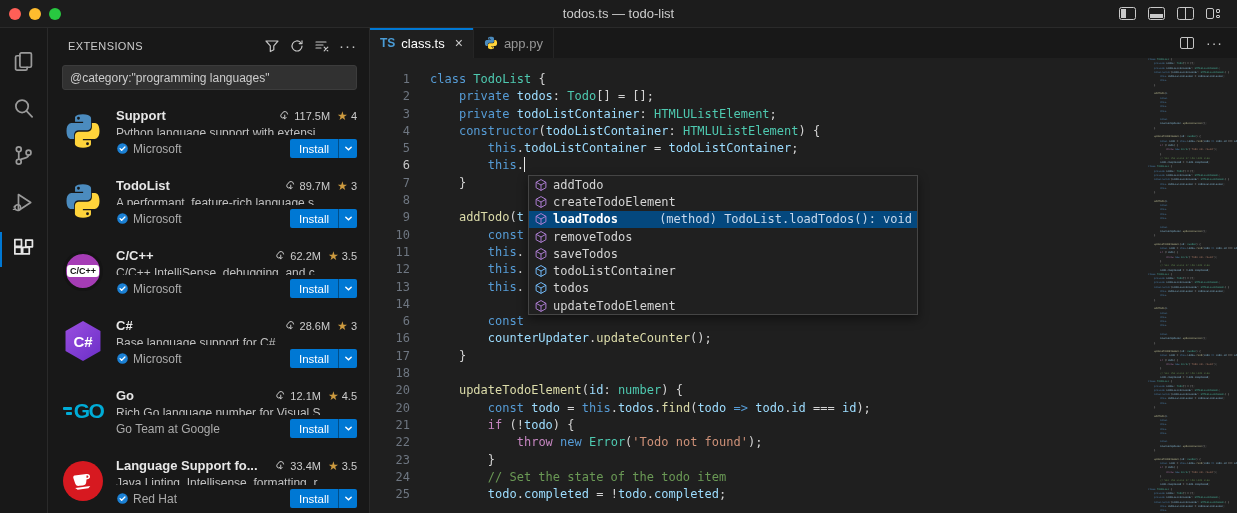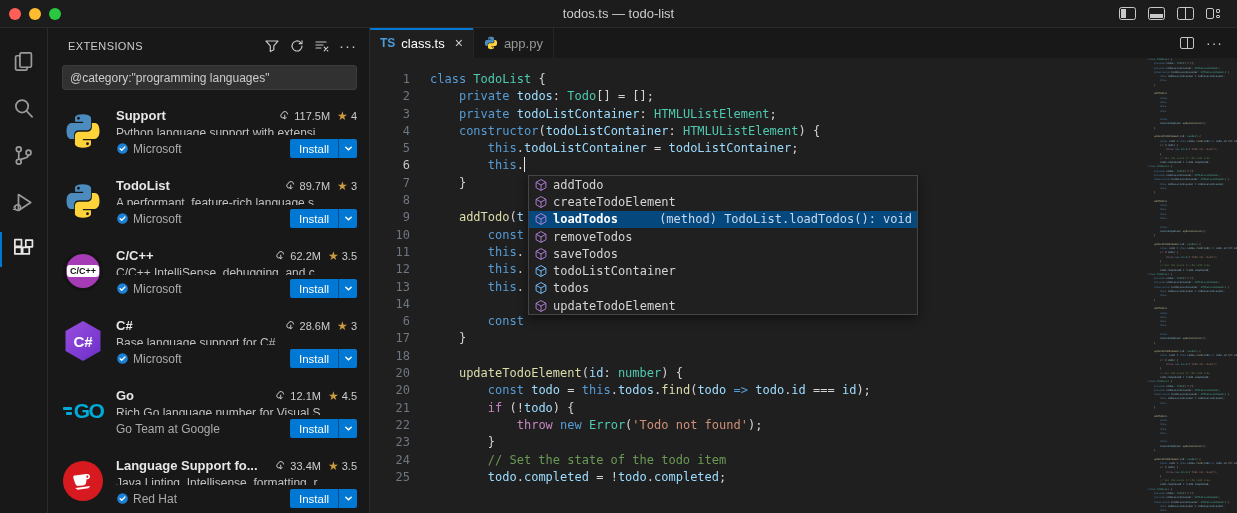--- a/index.html
+++ b/index.html
@@ -524,20 +524,21 @@
             <div class="code-line"><span class="ln cur">6</span><span class="lc"><span style="color:#d4d4d4">        </span><span style="color:#569cd6">this</span><span style="color:#d4d4d4">.</span><span class="cursor"></span></span></div>
             <div class="code-line"><span class="ln">7</span><span class="lc"><span style="color:#d4d4d4">    }</span></span></div>
             <div class="code-line"><span class="ln">8</span><span class="lc"></span></div>
             <div class="code-line"><span class="ln">9</span><span class="lc"><span style="color:#d4d4d4">    </span><span style="color:#dcdcaa">addTodo</span><span style="color:#d4d4d4">(</span><span style="color:#9cdcfe">t</span></span></div>
             <div class="code-line"><span class="ln">10</span><span class="lc"><span style="color:#d4d4d4">        </span><span style="color:#569cd6">const</span></span></div>
             <div class="code-line"><span class="ln">11</span><span class="lc"><span style="color:#d4d4d4">        </span><span style="color:#569cd6">this</span><span style="color:#d4d4d4">.</span></span></div>
             <div class="code-line"><span class="ln">12</span><span class="lc"><span style="color:#d4d4d4">        </span><span style="color:#569cd6">this</span><span style="color:#d4d4d4">.</span></span></div>
             <div class="code-line"><span class="ln">13</span><span class="lc"><span style="color:#d4d4d4">        </span><span style="color:#569cd6">this</span><span style="color:#d4d4d4">.</span></span></div>
             <div class="code-line"><span class="ln">14</span><span class="lc"></span></div>
             <div class="code-line"><span class="ln">6</span><span class="lc"><span style="color:#d4d4d4">        </span><span style="color:#569cd6">const</span></span></div>
+            <div class="code-line"><span class="ln">16</span><span class="lc"><span style="color:#d4d4d4">        </span><span style="color:#9cdcfe">counterUpdater</span><span style="color:#d4d4d4">.</span><span style="color:#dcdcaa">updateCounter</span><span style="color:#d4d4d4">();</span></span></div>
             <div class="code-line"><span class="ln">17</span><span class="lc"><span style="color:#d4d4d4">    }</span></span></div>
             <div class="code-line"><span class="ln">18</span><span class="lc"></span></div>
             <div class="code-line"><span class="ln">20</span><span class="lc"><span style="color:#d4d4d4">    </span><span style="color:#dcdcaa">updateTodoElement</span><span style="color:#d4d4d4">(</span><span style="color:#9cdcfe">id</span><span style="color:#d4d4d4">: </span><span style="color:#4ec9b0">number</span><span style="color:#d4d4d4">) {</span></span></div>
             <div class="code-line"><span class="ln">20</span><span class="lc"><span style="color:#d4d4d4">        </span><span style="color:#569cd6">const</span><span style="color:#d4d4d4"> </span><span style="color:#9cdcfe">todo</span><span style="color:#d4d4d4"> = </span><span style="color:#569cd6">this</span><span style="color:#d4d4d4">.</span><span style="color:#9cdcfe">todos</span><span style="color:#d4d4d4">.</span><span style="color:#dcdcaa">find</span><span style="color:#d4d4d4">(</span><span style="color:#9cdcfe">todo</span><span style="color:#d4d4d4"> </span><span style="color:#569cd6">=&gt;</span><span style="color:#d4d4d4"> </span><span style="color:#9cdcfe">todo</span><span style="color:#d4d4d4">.</span><span style="color:#9cdcfe">id</span><span style="color:#d4d4d4"> === </span><span style="color:#9cdcfe">id</span><span style="color:#d4d4d4">);</span></span></div>
             <div class="code-line"><span class="ln">21</span><span class="lc"><span style="color:#d4d4d4">        </span><span style="color:#c586c0">if</span><span style="color:#d4d4d4"> (!</span><span style="color:#9cdcfe">todo</span><span style="color:#d4d4d4">) {</span></span></div>
             <div class="code-line"><span class="ln">22</span><span class="lc"><span style="color:#d4d4d4">            </span><span style="color:#c586c0">throw</span><span style="color:#d4d4d4"> </span><span style="color:#569cd6">new</span><span style="color:#d4d4d4"> </span><span style="color:#4ec9b0">Error</span><span style="color:#d4d4d4">(</span><span style="color:#ce9178">'Todo not found'</span><span style="color:#d4d4d4">);</span></span></div>
             <div class="code-line"><span class="ln">23</span><span class="lc"><span style="color:#d4d4d4">        }</span></span></div>
             <div class="code-line"><span class="ln">24</span><span class="lc"><span style="color:#d4d4d4">        </span><span style="color:#6a9955">// Set the state of the todo item</span></span></div>
             <div class="code-line"><span class="ln">25</span><span class="lc"><span style="color:#d4d4d4">        </span><span style="color:#9cdcfe">todo</span><span style="color:#d4d4d4">.</span><span style="color:#9cdcfe">completed</span><span style="color:#d4d4d4"> = !</span><span style="color:#9cdcfe">todo</span><span style="color:#d4d4d4">.</span><span style="color:#9cdcfe">completed</span><span style="color:#d4d4d4">;</span></span></div>
           </div>

